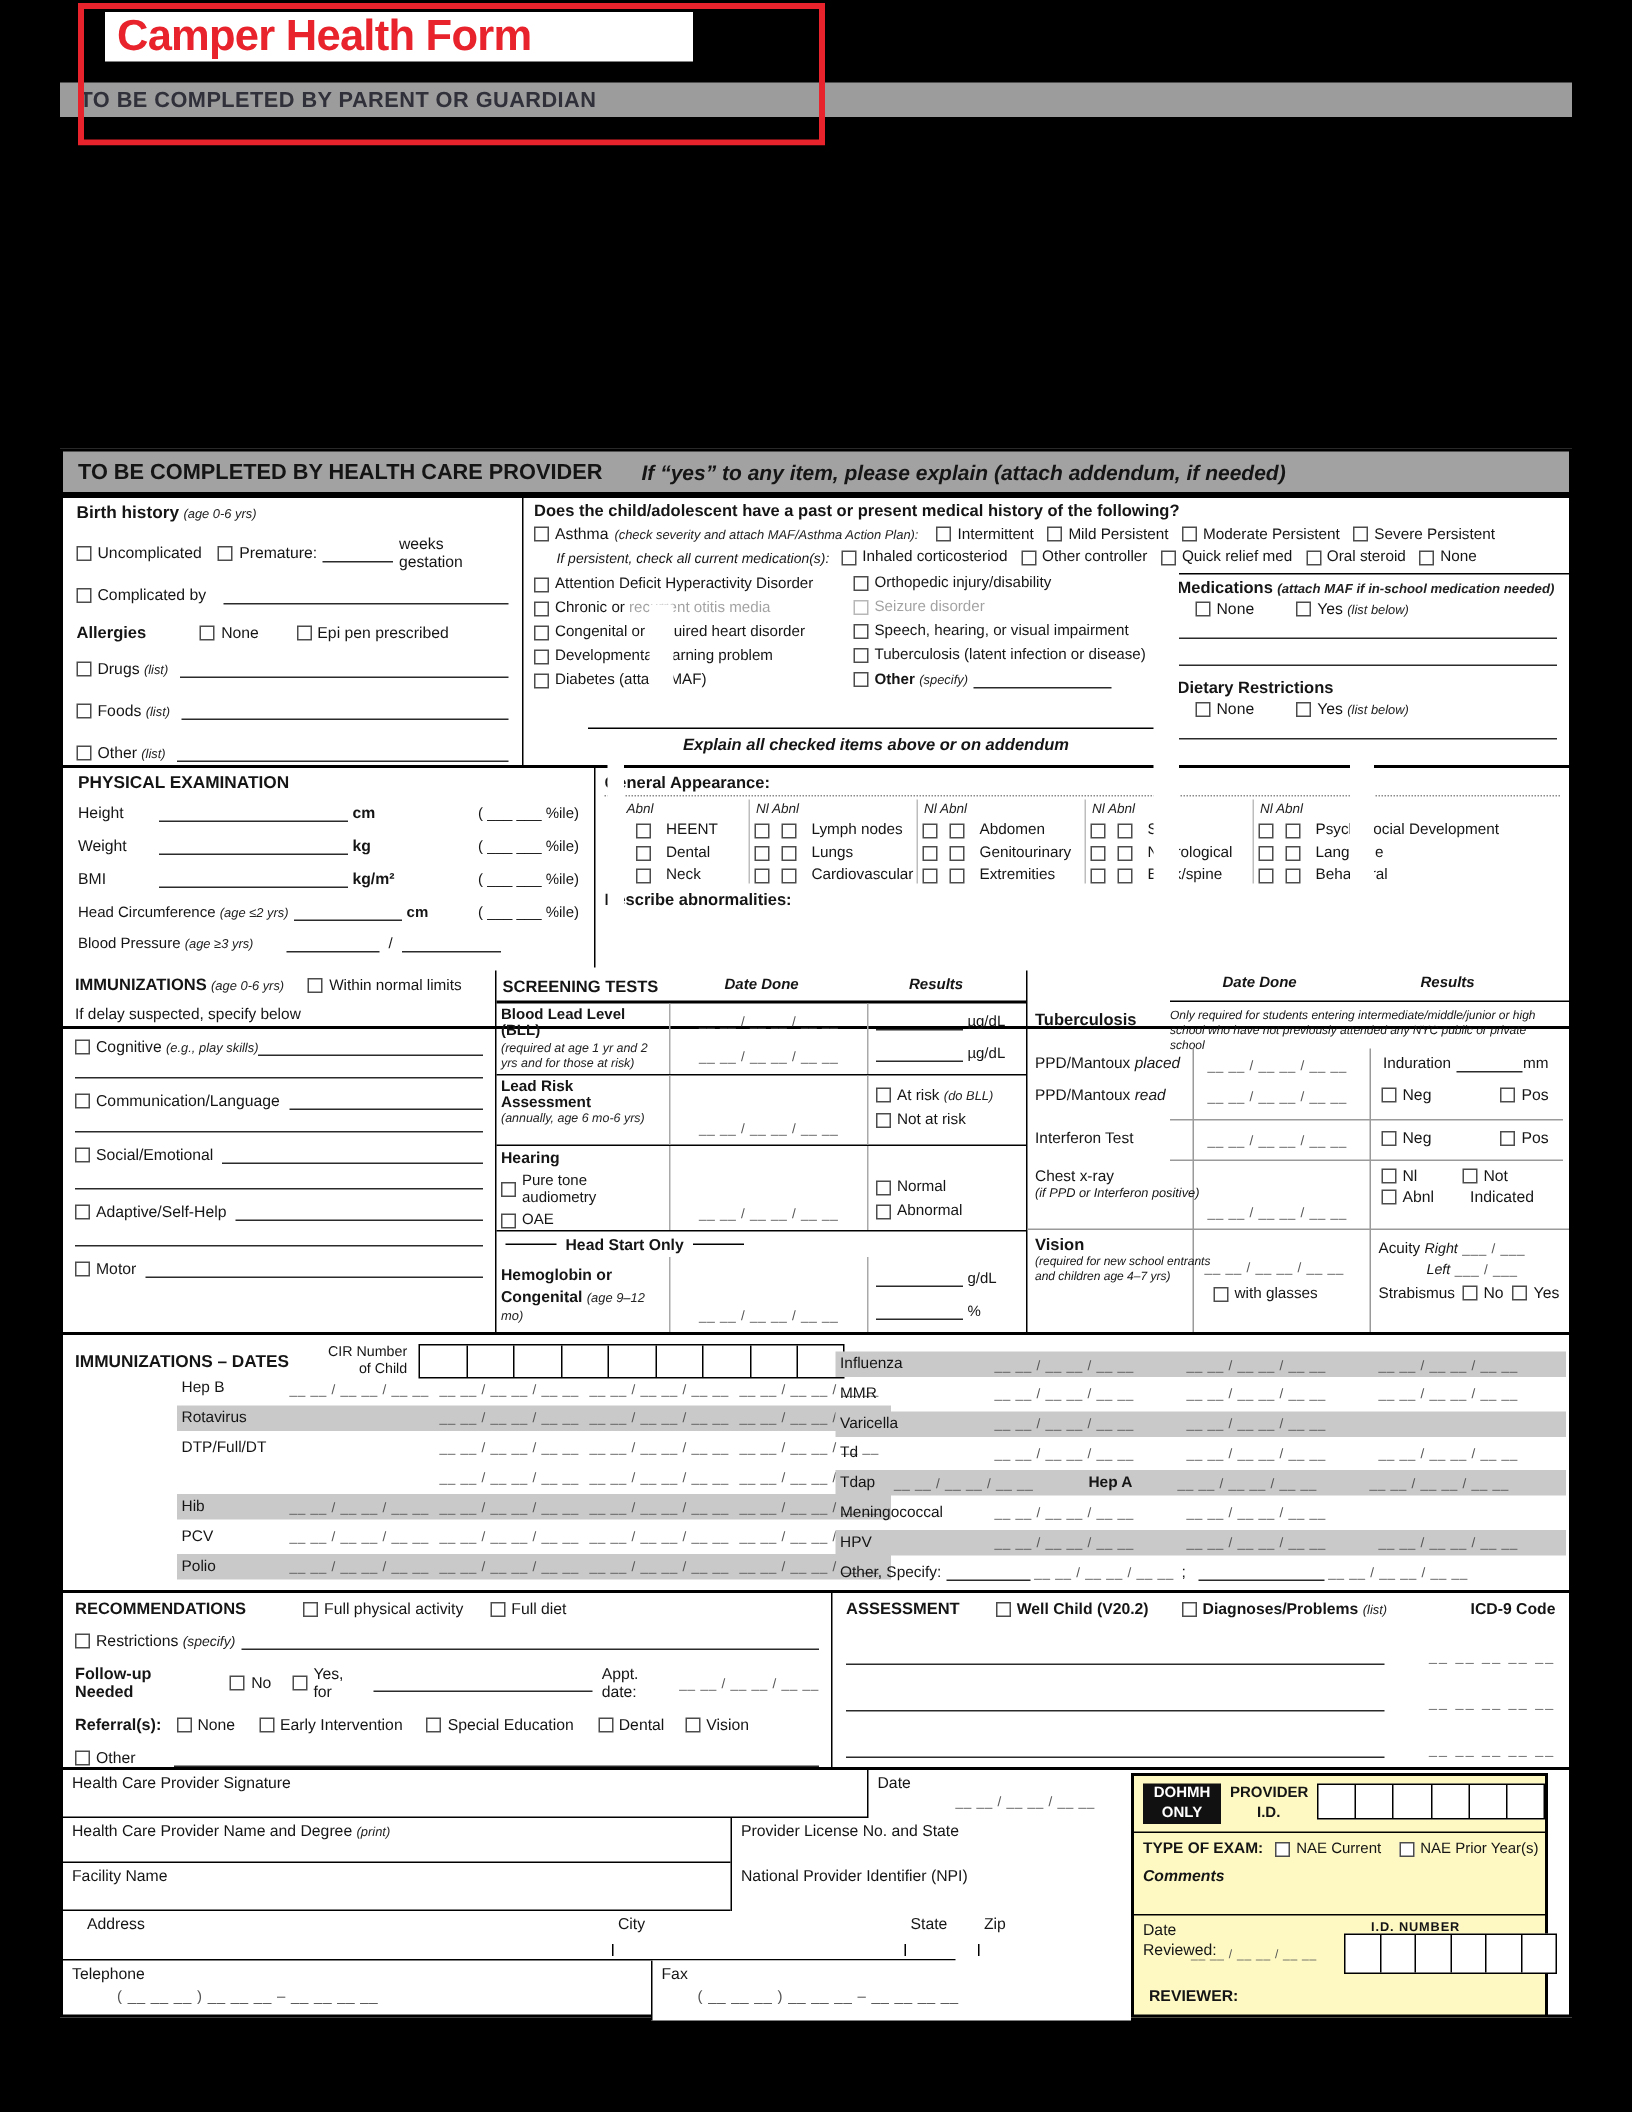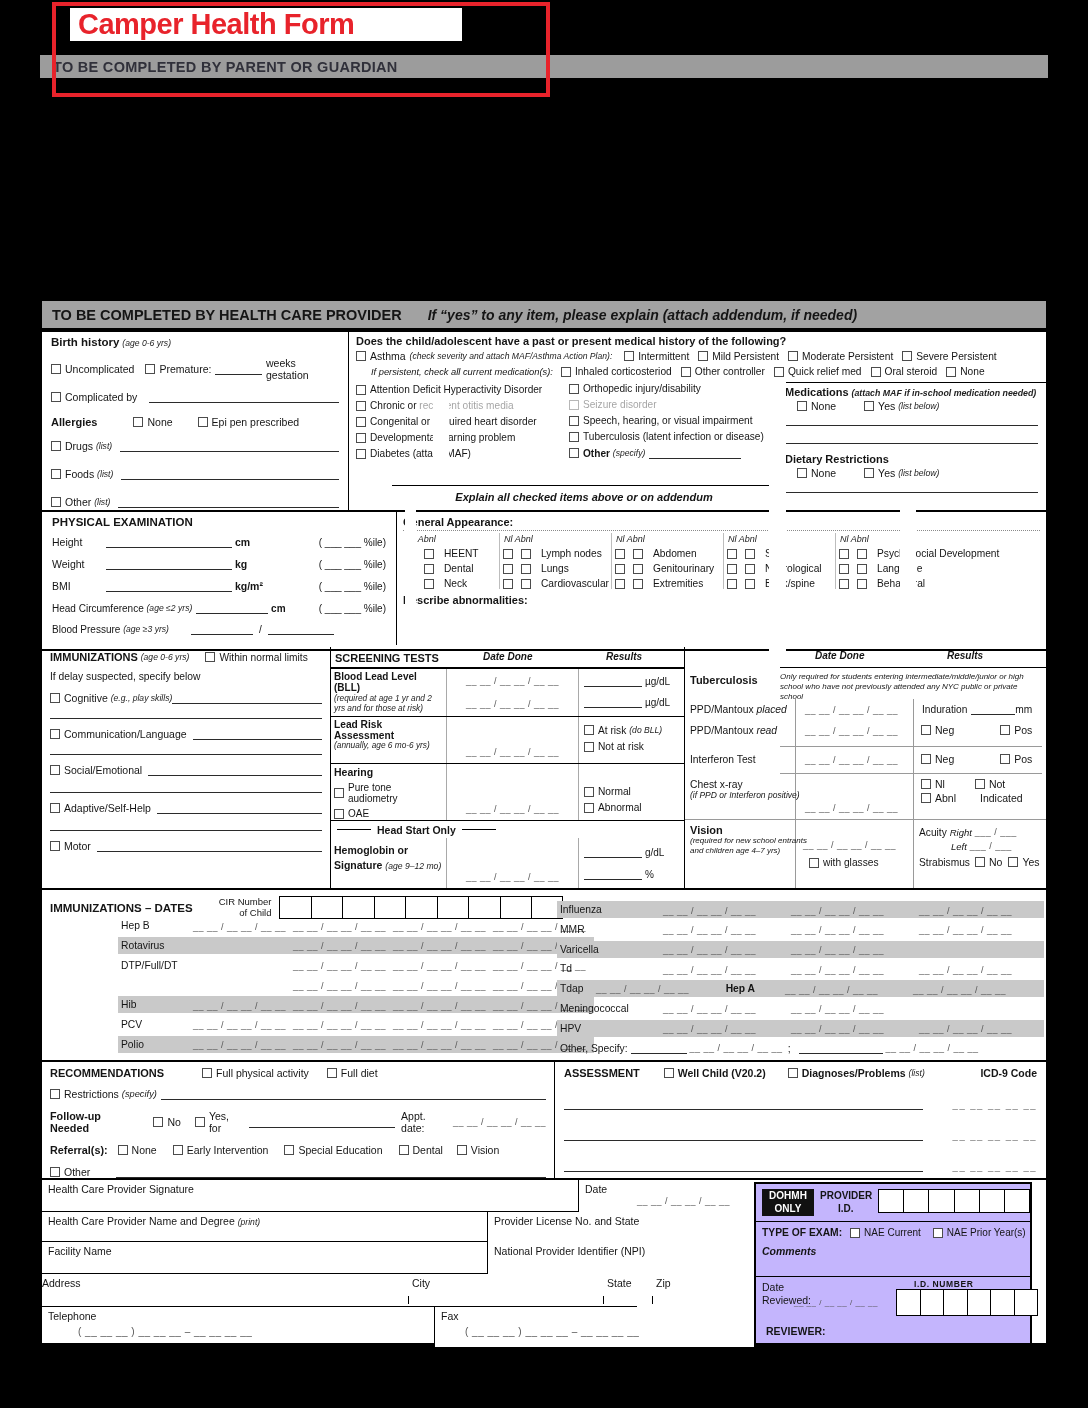--- a/index.html
+++ b/index.html
@@ -183,21 +183,21 @@
         <div style="margin-top:9px"><span class="b" style="font-size:11px">Dietary Restrictions</span></div>
         <div class="r" style="margin-top:2px;padding-left:12px">
           <span class="cb"></span><span>None</span>
           <span class="cb" style="margin-left:28px"></span><span>Yes</span>&nbsp;<span class="note">(list below)</span>
         </div>
         <div class="line" style="display:block;width:100%;margin-top:13px;height:1px"></div>
       </div>
     </div>
   </div>
 
-  <div class="abs" style="left:0;top:180px;width:1004px;height:139px;border-bottom:2px solid #000">
+  <div class="abs" style="left:0;top:180px;width:1004px;height:174px;border-bottom:2px solid #000">
     <div class="abs" style="left:0;top:0;width:355px;height:133px;border-right:1.5px solid #000;padding:4px 10px">
       <div class="sec-title">PHYSICAL EXAMINATION</div>
       <div class="r" style="margin-top:8px"><span style="width:54px">Height</span><span class="line" style="width:126px"></span>&nbsp;<span class="b">cm</span><span class="grow"></span><span style="font-size:10px">( ___  ___  %ile)</span></div>
       <div class="r" style="margin-top:10px"><span style="width:54px">Weight</span><span class="line" style="width:126px"></span>&nbsp;<span class="b">kg</span><span class="grow"></span><span style="font-size:10px">( ___  ___  %ile)</span></div>
       <div class="r" style="margin-top:10px"><span style="width:54px">BMI</span><span class="line" style="width:126px"></span>&nbsp;<span class="b">kg/m²</span><span class="grow"></span><span style="font-size:10px">( ___  ___  %ile)</span></div>
       <div class="r" style="margin-top:10px;font-size:10px"><span>Head Circumference</span>&nbsp;<span class="note">(age ≤2 yrs)</span><span class="line" style="width:72px;margin-left:4px"></span>&nbsp;<span class="b">cm</span><span class="grow"></span><span style="font-size:10px">( ___  ___  %ile)</span></div>
       <div class="r" style="margin-top:9px;font-size:10px"><span>Blood Pressure</span>&nbsp;<span class="note">(age ≥3 yrs)</span><span class="line" style="width:62px;margin-left:22px"></span><span style="margin:0 6px">/</span><span class="line" style="width:66px"></span></div>
     </div>
 
     <div class="abs" style="left:355px;top:0;width:649px;height:133px;padding:4px 6px">
@@ -393,21 +393,21 @@
           </div>
       </div>
       <div class="r" style="height:17px;justify-content:flex-start">
           <span class="hsl"></span>
           <span class="b" style="font-size:10.5px">Head Start Only</span>
           <span class="hsl"></span>
         </div>
       <div class="scr-row" style="height:50px;border-bottom:none">
         <div class="scr-c1">
             <div class="b" style="font-size:10.5px;margin-top:4px">Hemoglobin or</div>
-            <div style="margin-top:3px"><span class="b" style="font-size:10.5px">Signature</span> <span class="note">(age 9–12 mo)</span></div>
+            <div style="margin-top:3px"><span class="b" style="font-size:10.5px">Congenital</span> <span class="note">(age 9–12 mo)</span></div>
           </div>
         <div class="scr-c2" style="justify-content:flex-end;padding-bottom:6px">
             <span class="date">__ __ / __ __ / __ __</span>
           </div>
         <div class="scr-c3">
             <div class="r" style="margin-top:6px"><span class="line" style="width:58px"></span>&nbsp;<span style="font-size:10px">g/dL</span></div>
             <div class="r" style="marg
 in-top:10px;margin-top:10px"><span class="line" style="width:58px"></span>&nbsp;<span style="font-size:10px">%</span></div>
           </div>
       </div>
@@ -652,38 +652,38 @@
   </div>
 
   <div class="abs" style="left:0;top:848px;width:1004px;height:167px">
     <div class="abs" style="left:0;top:0;width:712px;height:167px">
       <div class="abs" style="left:0;top:0;width:712px;height:32px;border-bottom:1px solid #000;padding:3px 6px"><span class="sig-cell-label">Health Care Provider Signature</span></div>
       <div class="abs" style="left:536px;top:0;width:176px;height:32px;border-left:1px solid #000;padding:3px 6px;background:#fff"><span class="sig-cell-label">Date</span><span class="date abs" style="left:58px;top:16px">__ __ / __ __ / __ __</span></div>
       <div class="abs" style="left:0;top:32px;width:712px;height:30px;border-bottom:1px solid #000;padding:3px 6px"><span class="sig-cell-label">Health Care Provider Name and Degree</span> <span class="note">(print)</span></div>
       <div class="abs" style="left:0;top:62px;width:712px;height:32px;border-bottom:1px solid #000;padding:3px 6px"><span class="sig-cell-label">Facility Name</span></div>
       <div class="abs" style="left:445px;top:32px;width:267px;height:30px;border-left:1px solid #000;padding:3px 6px;background:#fff"><span class="sig-cell-label">Provider License No. and State</span></div>
       <div class="abs" style="left:445px;top:62px;width:267px;height:32px;border-left:1px solid #000;padding:3px 6px;background:#fff"><span class="sig-cell-label">National Provider Identifier (NPI)</span></div>
-      <div class="abs" style="left:0;top:94px;width:595px;height:33px;border-bottom:1px solid #000;padding:3px 0">
+      <div class="abs" style="left:0;top:94px;width:595px;height:33px;border-bottom:1px solid #000;padding:3px 16px">
         <span class="sig-cell-label">Address</span>
         <span class="sig-cell-label abs" style="left:370px;top:3px">City</span>
         <span class="sig-cell-label abs" style="left:565px;top:3px">State</span>
         <span class="sig-cell-label abs" style="left:614px;top:3px">Zip</span>
         <span class="tick" style="left:366px"></span><span class="tick" style="left:561px"></span><span class="tick" style="left:610px"></span>
       </div>
       <div class="abs" style="left:0;top:127px;width:712px;height:40px;padding:3px 6px">
         <span class="sig-cell-label">Telephone</span>
         <span class="date abs" style="left:36px;top:19px;font-size:10px">( __ __ __ ) __ __ __  –  __ __ __ __</span>
       </div>
       <div class="abs" style="left:392px;top:127px;width:320px;height:40px;border-left:1px solid #000;padding:3px 6px;background:#fff">
         <span class="sig-cell-label">Fax</span>
         <span class="date abs" style="left:30px;top:19px;font-size:10px">( __ __ __ ) __ __ __  –  __ __ __ __</span>
       </div>
     </div>
 
-    <div class="abs" style="left:712px;top:2px;width:278px;height:163px;background:#c4b5fd;border:2px solid #000">
+    <div class="abs" style="left:712px;top:2px;width:278px;height:163px;background:#fef9c3;border:2px solid #000">
       <div class="abs" style="left:6px;top:5px;width:52px;height:27px;background:#111;color:#fff;font-weight:bold;font-size:10px;text-align:center;line-height:1.25;padding-top:1px"><span>DOHMH</span><br><span>ONLY</span></div>
       <span class="b abs" style="left:64px;top:6px;font-size:10px">PROVIDER</span>
       <span class="b abs" style="left:82px;top:19px;font-size:10px">I.D.</span>
       <div id="pid-grid" class="cellgrid abs" style="left:122px;top:5px;width:152px;height:24px">
           <div class="cell"></div>
           <div class="cell"></div>
           <div class="cell"></div>
           <div class="cell"></div>
           <div class="cell"></div>
           <div class="cell"></div>

